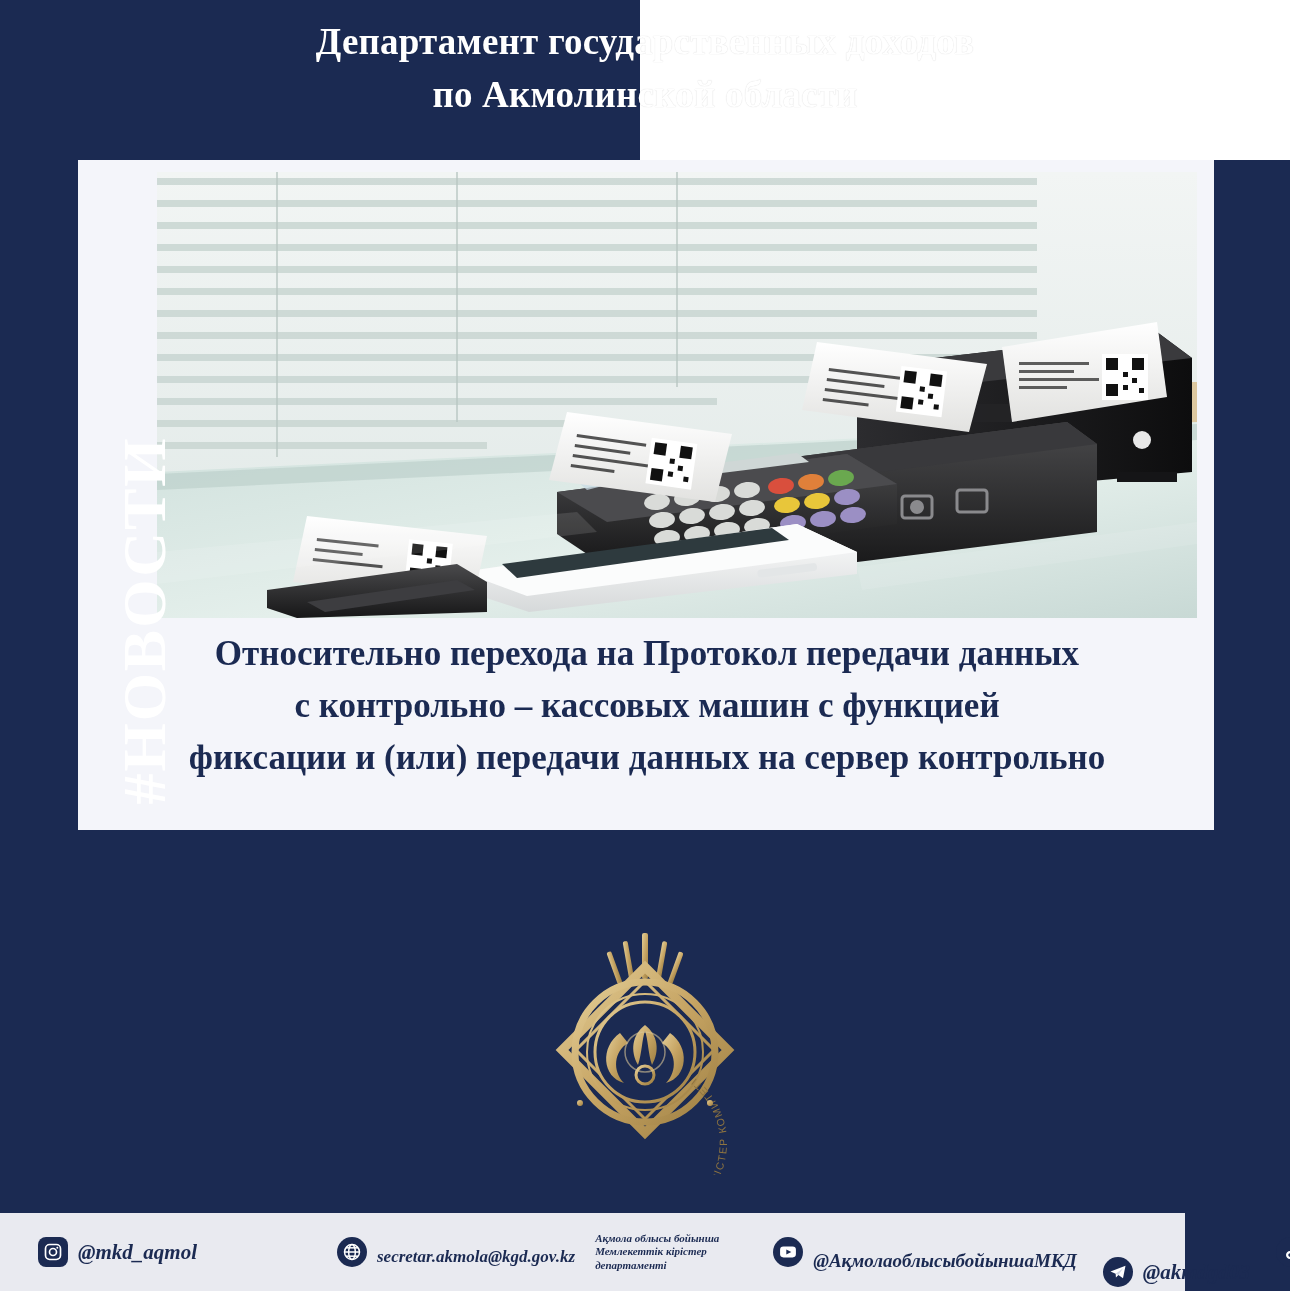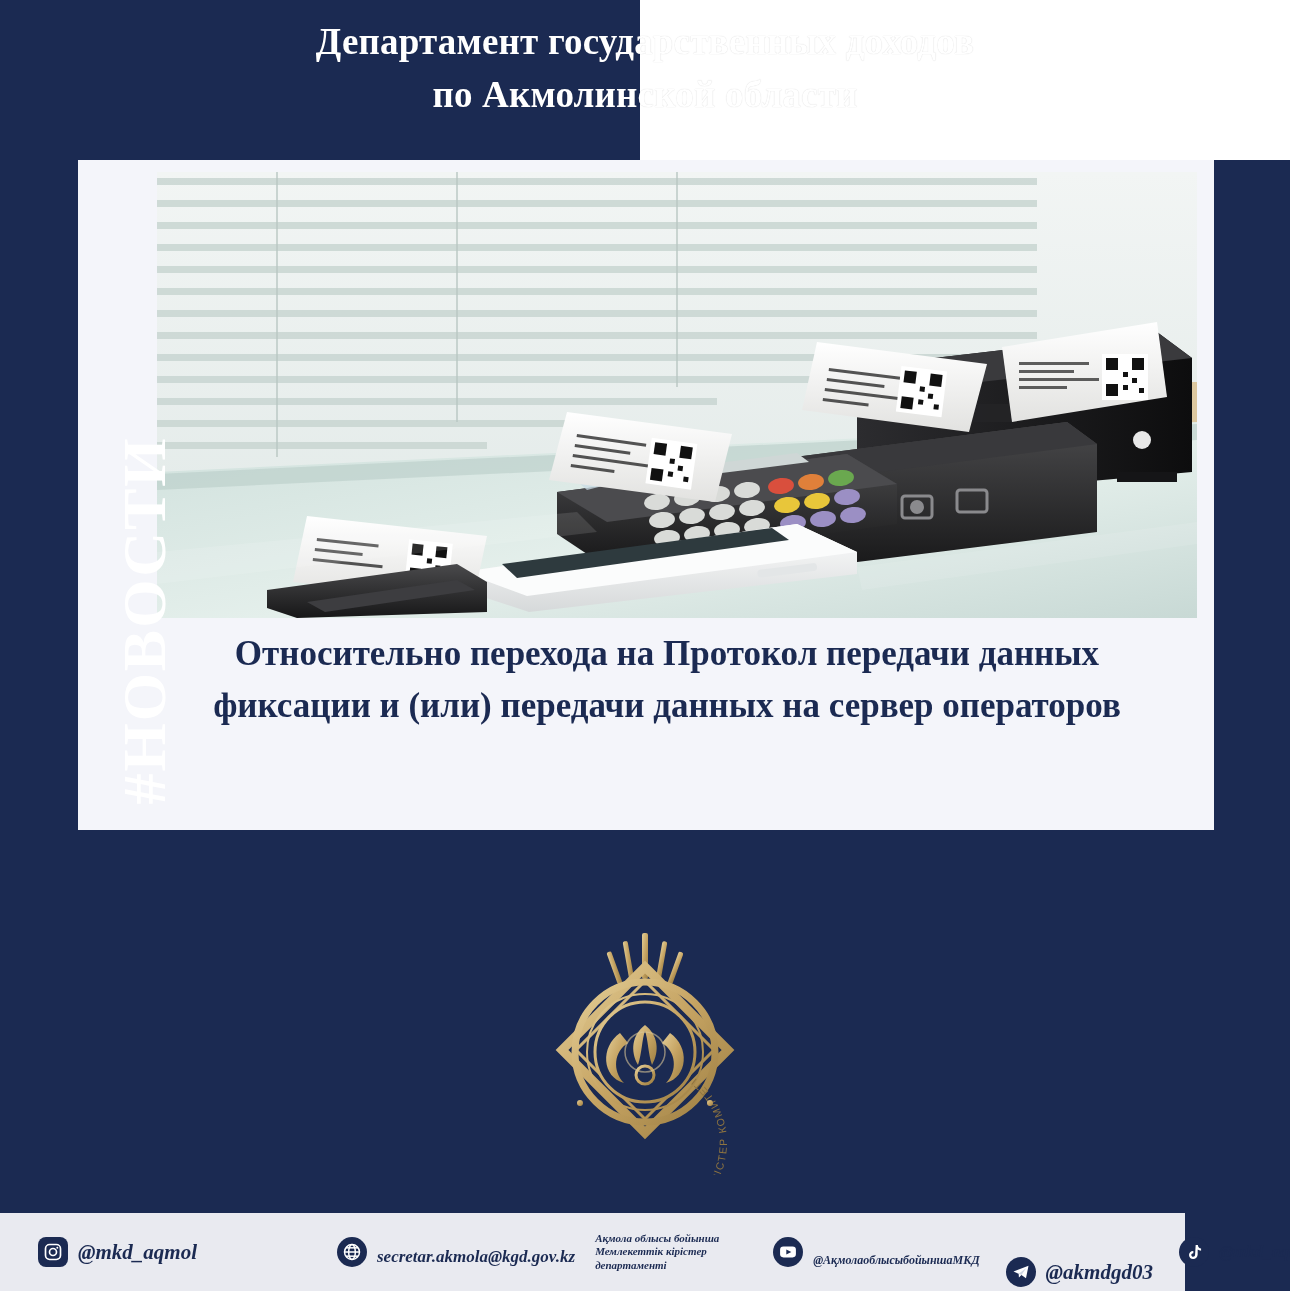--- a/index.html
+++ b/index.html
@@ -85,21 +85,21 @@
     height: 446px;
     overflow: hidden;
     background: #dfe7ea;
     z-index: 4;
   }
   .photo svg { display: block; }
 
   
   .caption {
     position: absolute;
-    left: 112px;
+    left: 92px;
     top: 628px;
     width: 1110px;
     text-align: center;
     color: #1b2a52;
     font-weight: bold;
     font-size: 35px;
     line-height: 1.48;
     z-index: 5;
   }
   .caption span { display: block; }
@@ -152,21 +152,21 @@
   }
   .footer-label.tiny {
     font-size: 11px;
     font-style: italic;
     font-weight: bold;
     line-height: 1.22;
     white-space: normal;
     width: 160px;
   }
   .footer-label.xsmall {
-    font-size: 12px;
+    font-size: 19px;
     font-style: italic;
     font-weight: bold;
     white-space: nowrap;
     margin-top: 17px;
   }
   .icon-circle {
     width: 30px;
     height: 30px;
     flex: 0 0 30px;
     border-radius: 50%;
@@ -412,21 +412,22 @@
         <path d="M150 430 L300 408 L318 418 L168 440 Z" fill="#3d3d40"></path>
       </g>
 
       <path d="M0 380 L420 340 L440 360 L0 412 Z" fill="#ffffff" opacity="0.12"></path>
       <path d="M700 395 L1040 350 L1040 372 L705 418 Z" fill="#ffffff" opacity="0.1"></path>
     </svg>
   </div>
 
   <div class="caption">
     <span>Относительно перехода на Протокол передачи данных</span>
-    <span>фиксации и (или) передачи данных на сервер операторов</span>
+    <span>с контрольно – кассовых машин с функцией</span>
+    <span>фиксации и (или) передачи данных на сервер контрольно</span>
   </div>
 
   <div class="emblem">
     <svg width="250" height="250" viewBox="0 0 250 250" xmlns="http://www.w3.org/2000/svg" role="img" aria-label="emblem">
       <defs>
         <linearGradient id="goldG" x1="0" y1="0" x2="1" y2="1">
           <stop offset="0%" stop-color="#e3cd96"></stop>
           <stop offset="50%" stop-color="#c6a463"></stop>
           <stop offset="100%" stop-color="#9c7e42"></stop>
         </linearGradient>

